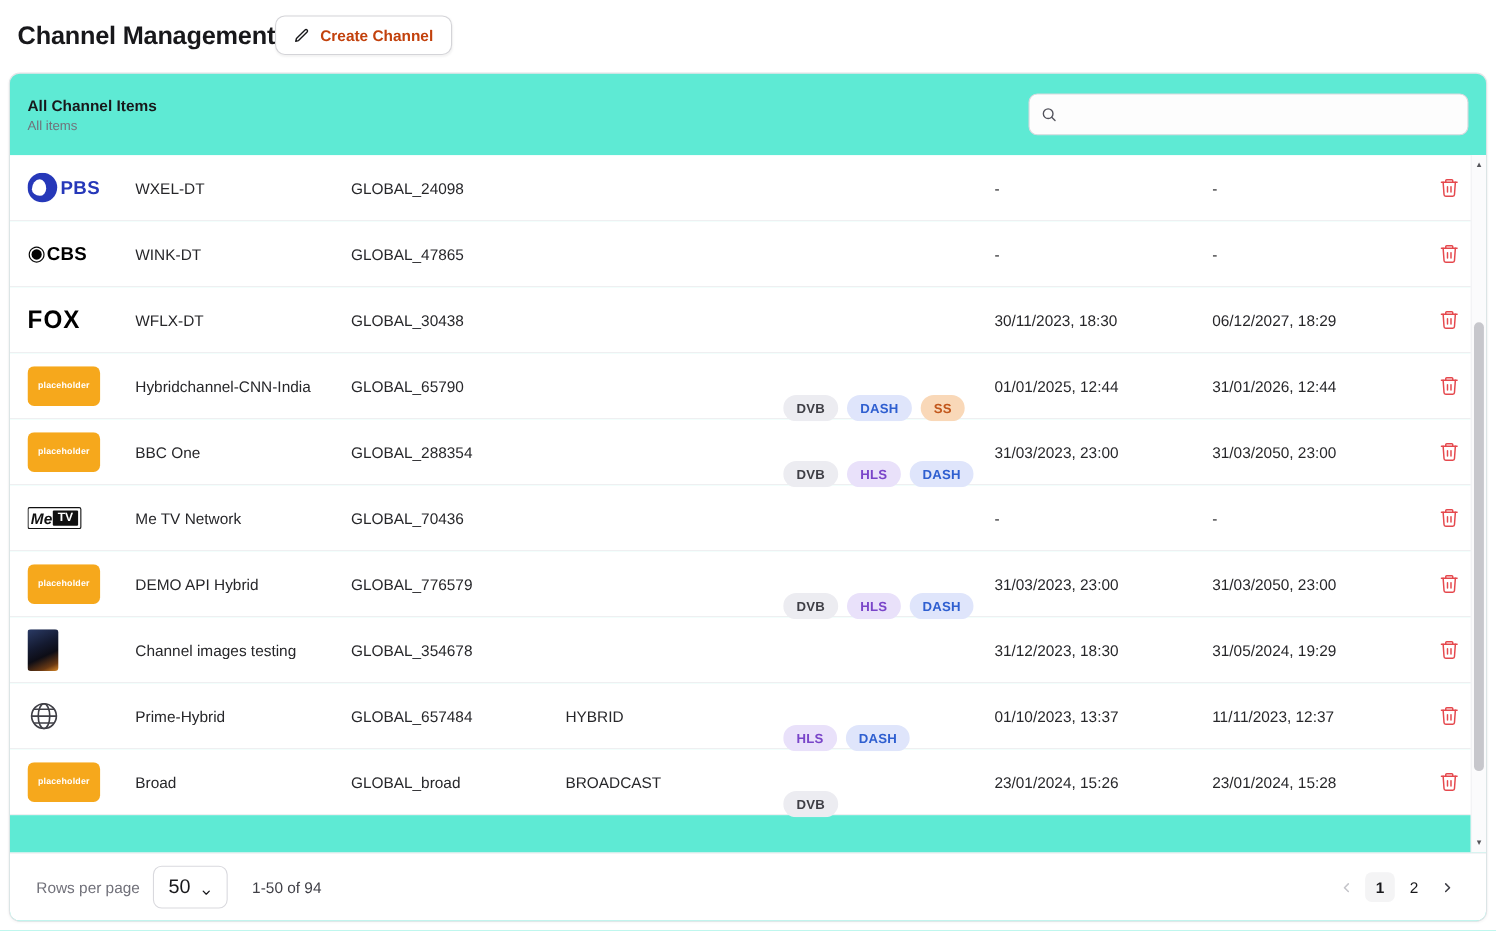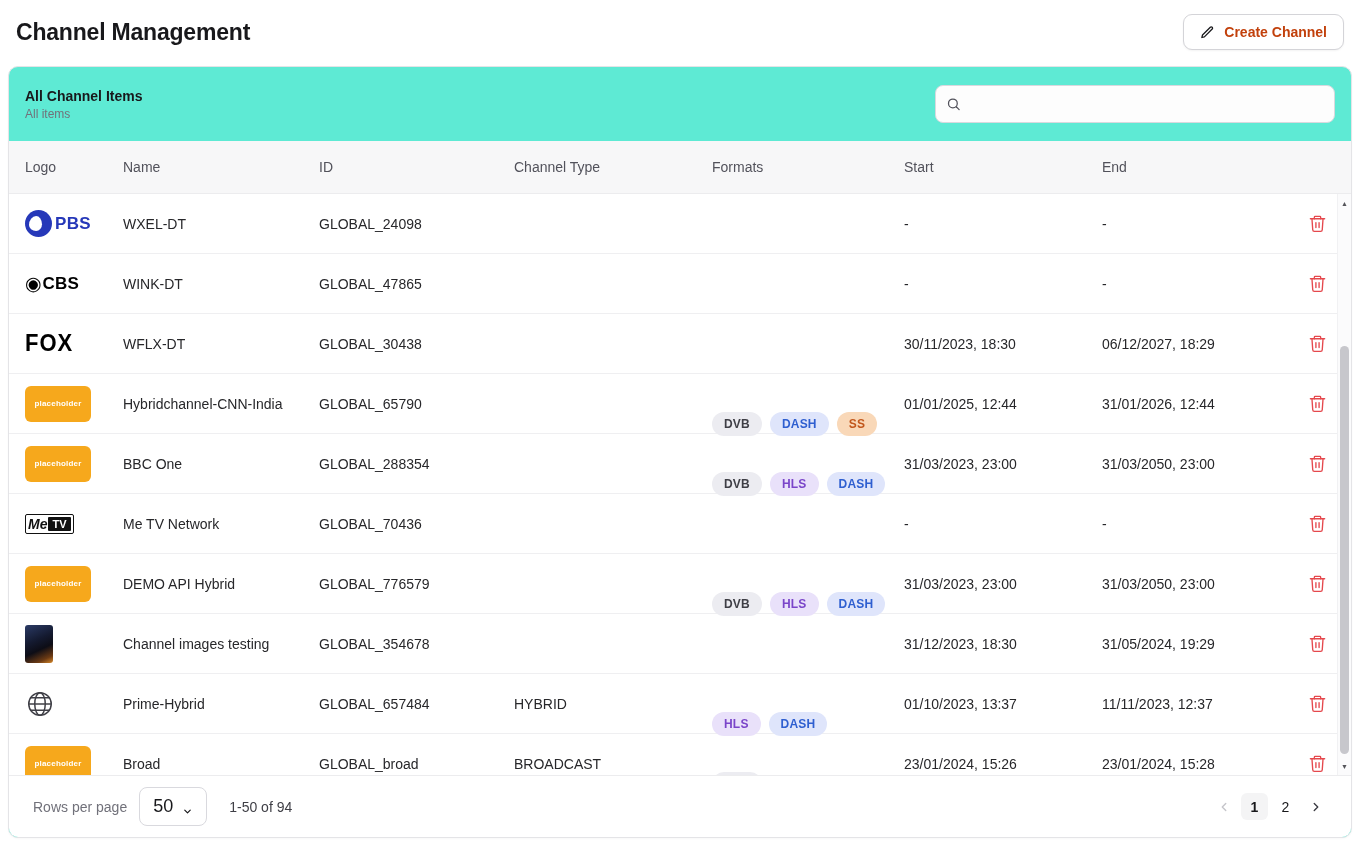--- a/index.html
+++ b/index.html
@@ -5,21 +5,21 @@
   * { box-sizing: border-box; margin: 0; padding: 0; }
   html,body { width: 1360px; height: 846px; overflow: hidden; }
   body {
     font-family: "Liberation Sans", sans-serif;
     background: #ffffff;
     color: #18181b;
   }
   .page { padding: 8px; height: 100%; display: flex; flex-direction: column; }
 
   
-  .topbar { display: flex; justify-content: space-between; align-items: center; padding: 6px 8px 16px 8px; }
+  .topbar { display: flex; justify-content: flex-start; align-items: center; padding: 6px 8px 16px 8px; }
   .page-title { font-size: 23px; font-weight: 800; letter-spacing: -0.2px; }
   .create-btn {
     display: inline-flex; align-items: center; gap: 9px;
     background: #fff; border: 1px solid #d4d4d8; border-radius: 9px;
     padding: 9px 16px; font-size: 14px; font-weight: 700; color: #c2410c;
     cursor: pointer; font-family: inherit; box-shadow: 0 1px 2px rgba(0,0,0,.05);
   }
 
   
   .card {
@@ -127,30 +127,20 @@
         <span class="search-ic">
           <svg width="15" height="15" viewBox="0 0 24 24" fill="none" stroke="#52525b" stroke-width="2" stroke-linecap="round">
               <circle cx="11" cy="11" r="7"></circle>
               <line x1="16.5" y1="16.5" x2="21" y2="21"></line>
             </svg>
         </span>
         <input type="text" value="" placeholder="" style="">
       </div>
     </div>
 
-    <div class="thead grid-row">
-        <div class="th">Logo</div>
-        <div class="th">Name</div>
-        <div class="th">ID</div>
-        <div class="th">Channel Type</div>
-        <div class="th">Formats</div>
-        <div class="th">Start</div>
-        <div class="th">End</div>
-        <div class="th"></div>
-      </div>
 
     <div class="tbody">
       <div id="rows-container">
           <div class="tr grid-row">
             <div class="td logo-cell">
               <span class="pbs-emblem">
                 <span class="pbs-face"></span>
               </span>
               <span class="pbs-word">PBS</span>
             </div>

